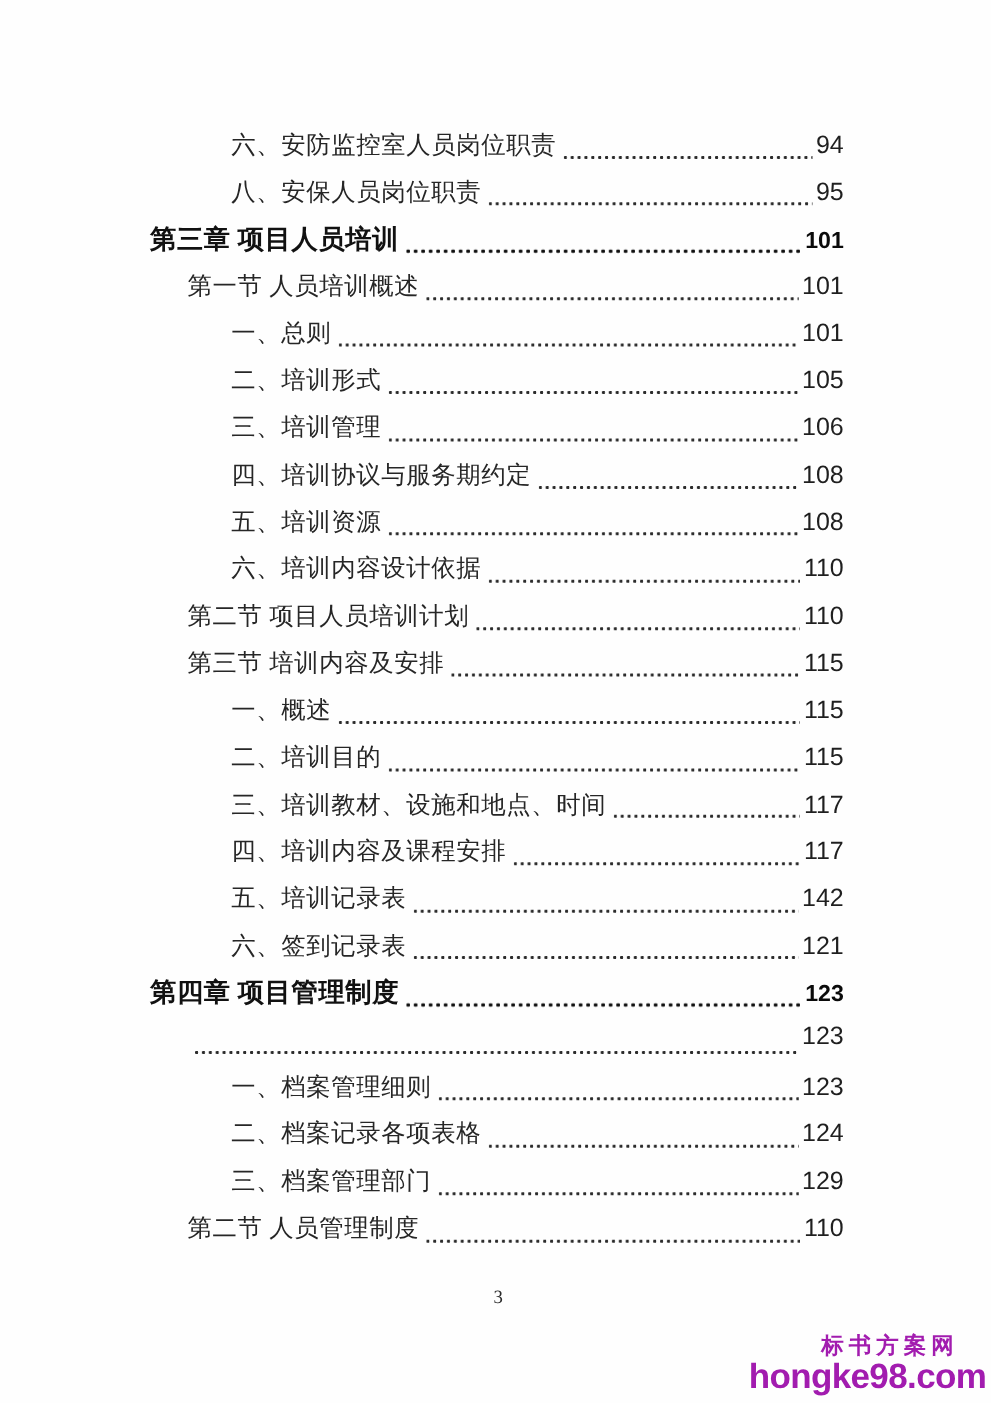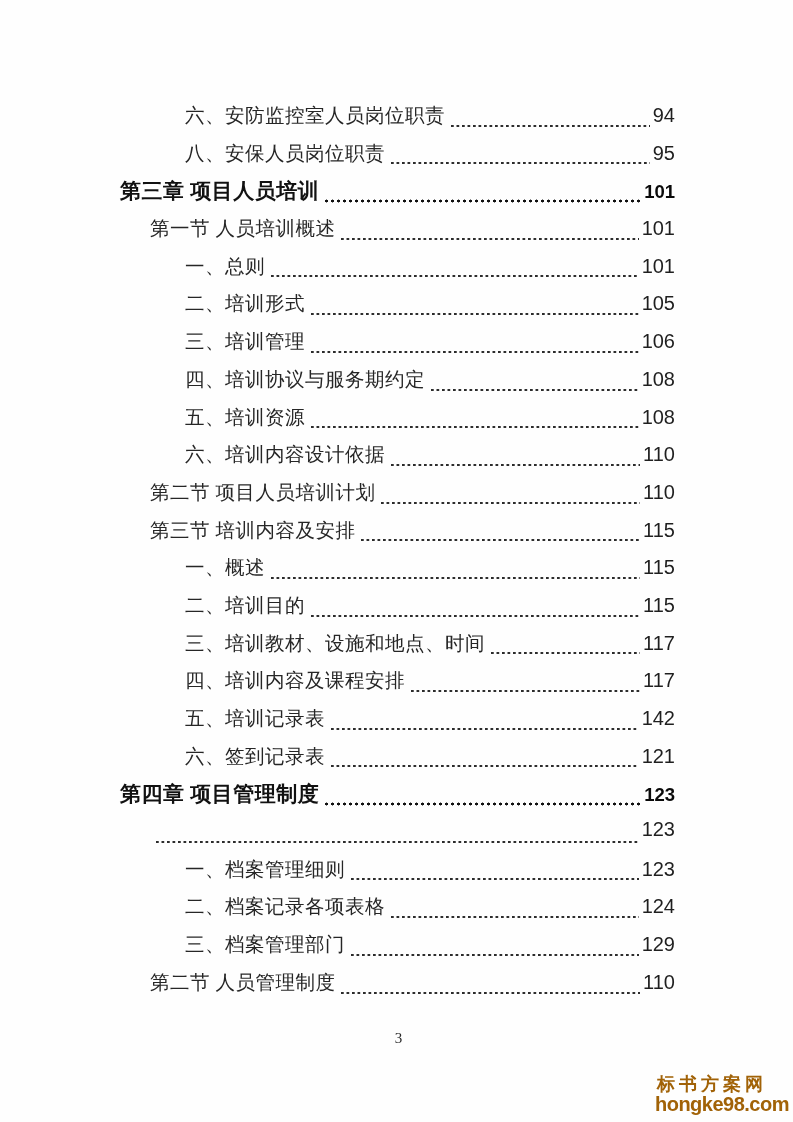--- a/index.html
+++ b/index.html
@@ -61,34 +61,34 @@
     width: 557px;
     text-align: center;
     font-size: 15px;
     color: #2b2b2b;
   }
   .watermark {
     position: absolute;
     right: 4px;
     bottom: 7px;
     text-align: right;
-    color: #a16207;
+    color: #a21caf;
     line-height: 1.05;
   }
   .watermark .site-name {
     font-family: "Liberation Sans", "DejaVu Sans", sans-serif;
     font-weight: bold;
     font-size: 18px;
     letter-spacing: 4px;
     margin-right: 22px;
   }
   .watermark .site-url {
     font-family: "Liberation Sans", "DejaVu Sans", sans-serif;
     font-weight: bold;
-    font-size: 20px;
+    font-size: 28px;
     letter-spacing: -0.5px;
   }
 </style>
 </head>
 <body>
 
 <div class="toc-area">
     <div class="toc-row lvl2">
     <span class="label">六、安防监控室人员岗位职责</span>
     <span class="dots"></span>

